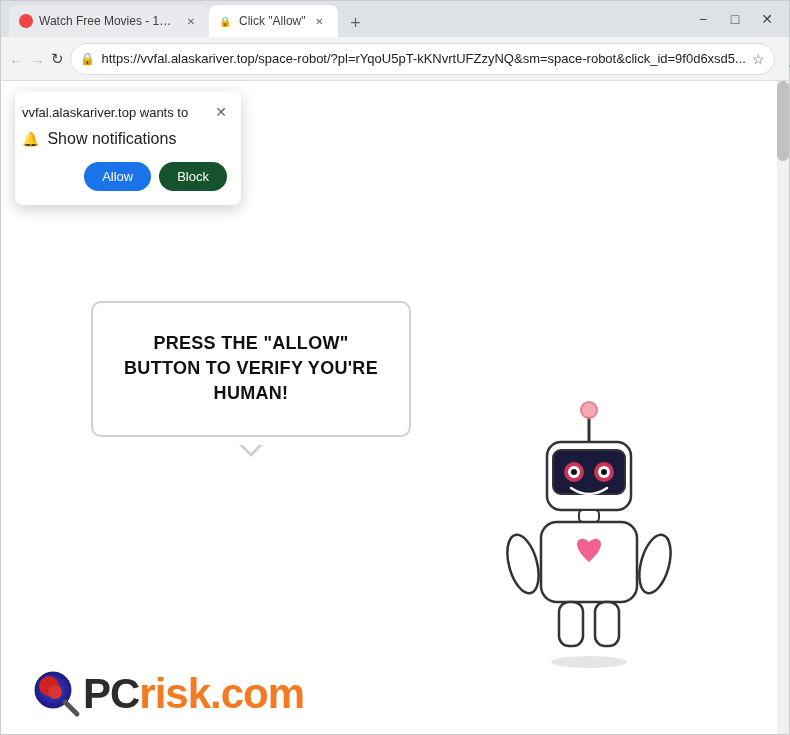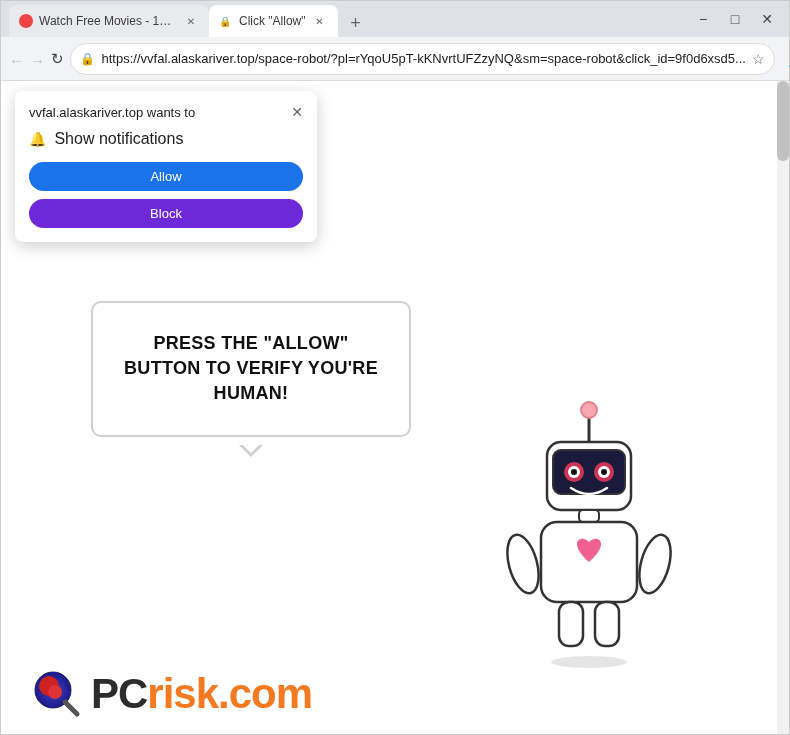--- a/index.html
+++ b/index.html
@@ -182,25 +182,25 @@
       background: #fff;
       position: relative;
       overflow: hidden;
     }
 
     
     .notification-popup {
       position: absolute;
       top: 10px;
       left: 14px;
-      width: 302px;
+      width: 226px;
       background: #fff;
       border-radius: 8px;
       box-shadow: 0 4px 16px rgba(0,0,0,0.2);
-      padding: 14px 14px 14px 14px;
+      padding: 14px 14px 14px 7px;
       z-index: 100;
     }
 
     .popup-header {
       display: flex;
       justify-content: space-between;
       align-items: flex-start;
       margin-bottom: 10px;
     }
 
@@ -230,35 +230,34 @@
 
     .popup-notification-label {
       font-size: 16px;
       color: #202124;
     }
 
     .popup-buttons {
       display: flex;
       justify-content: flex-end;
       gap: 8px;
-      flex-direction: column;
     }
 
     .btn-allow {
       background: #1a73e8;
       color: #fff;
       border: none;
       border-radius: 20px;
       padding: 7px 18px;
       font-size: 13px;
       cursor: pointer;
     }
 
     .btn-block {
-      background: #6d28d9;
+      background: #14532d;
       color: #fff;
       border: none;
       border-radius: 20px;
       padding: 7px 18px;
       font-size: 13px;
       cursor: pointer;
     }
 
     
     .speech-bubble-container {
@@ -317,21 +316,20 @@
       height: 280px;
     }
 
     
     .pcrisk-logo {
       position: absolute;
       bottom: 14px;
       left: 30px;
       display: flex;
       align-items: center;
-      gap: 8px;
     }
 
     .pcrisk-icon {
       width: 52px;
       height: 52px;
     }
 
     .pcrisk-text {
       font-size: 42px;
       font-weight: bold;

